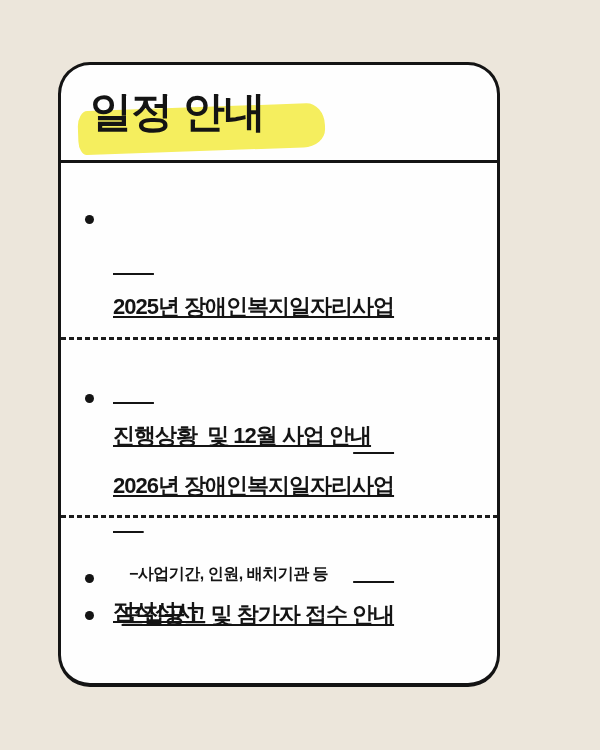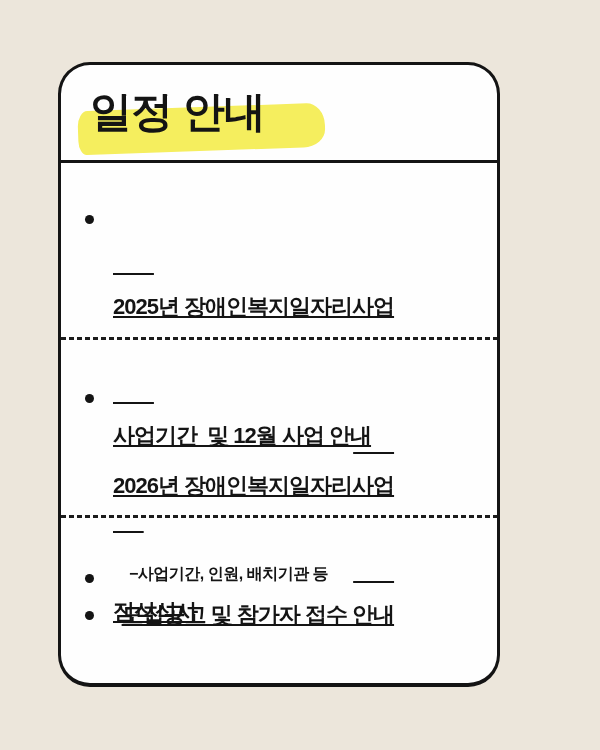--- a/index.html
+++ b/index.html
@@ -123,21 +123,21 @@
     <div class="page-title">일정 안내</div>
   </div>
 
   <div class="divider-solid"></div>
 
   <div class="section section-1">
     <div class="bullet-row">
       <span class="bullet-dot"></span>
       <div class="bullet-text">
         <div>2025년 장애인복지일자리사업</div>
-        <div>사업기간  및 12월 사업 안내</div>
+        <div>진행상황  및 12월 사업 안내</div>
       </div>
     </div>
     <div class="sub-item">−사업기간, 인원, 배치기관 등</div>
   </div>
 
   <div class="divider-dashed"></div>
 
   <div class="section section-2">
     <div class="bullet-row">
       <span class="bullet-dot"></span>

